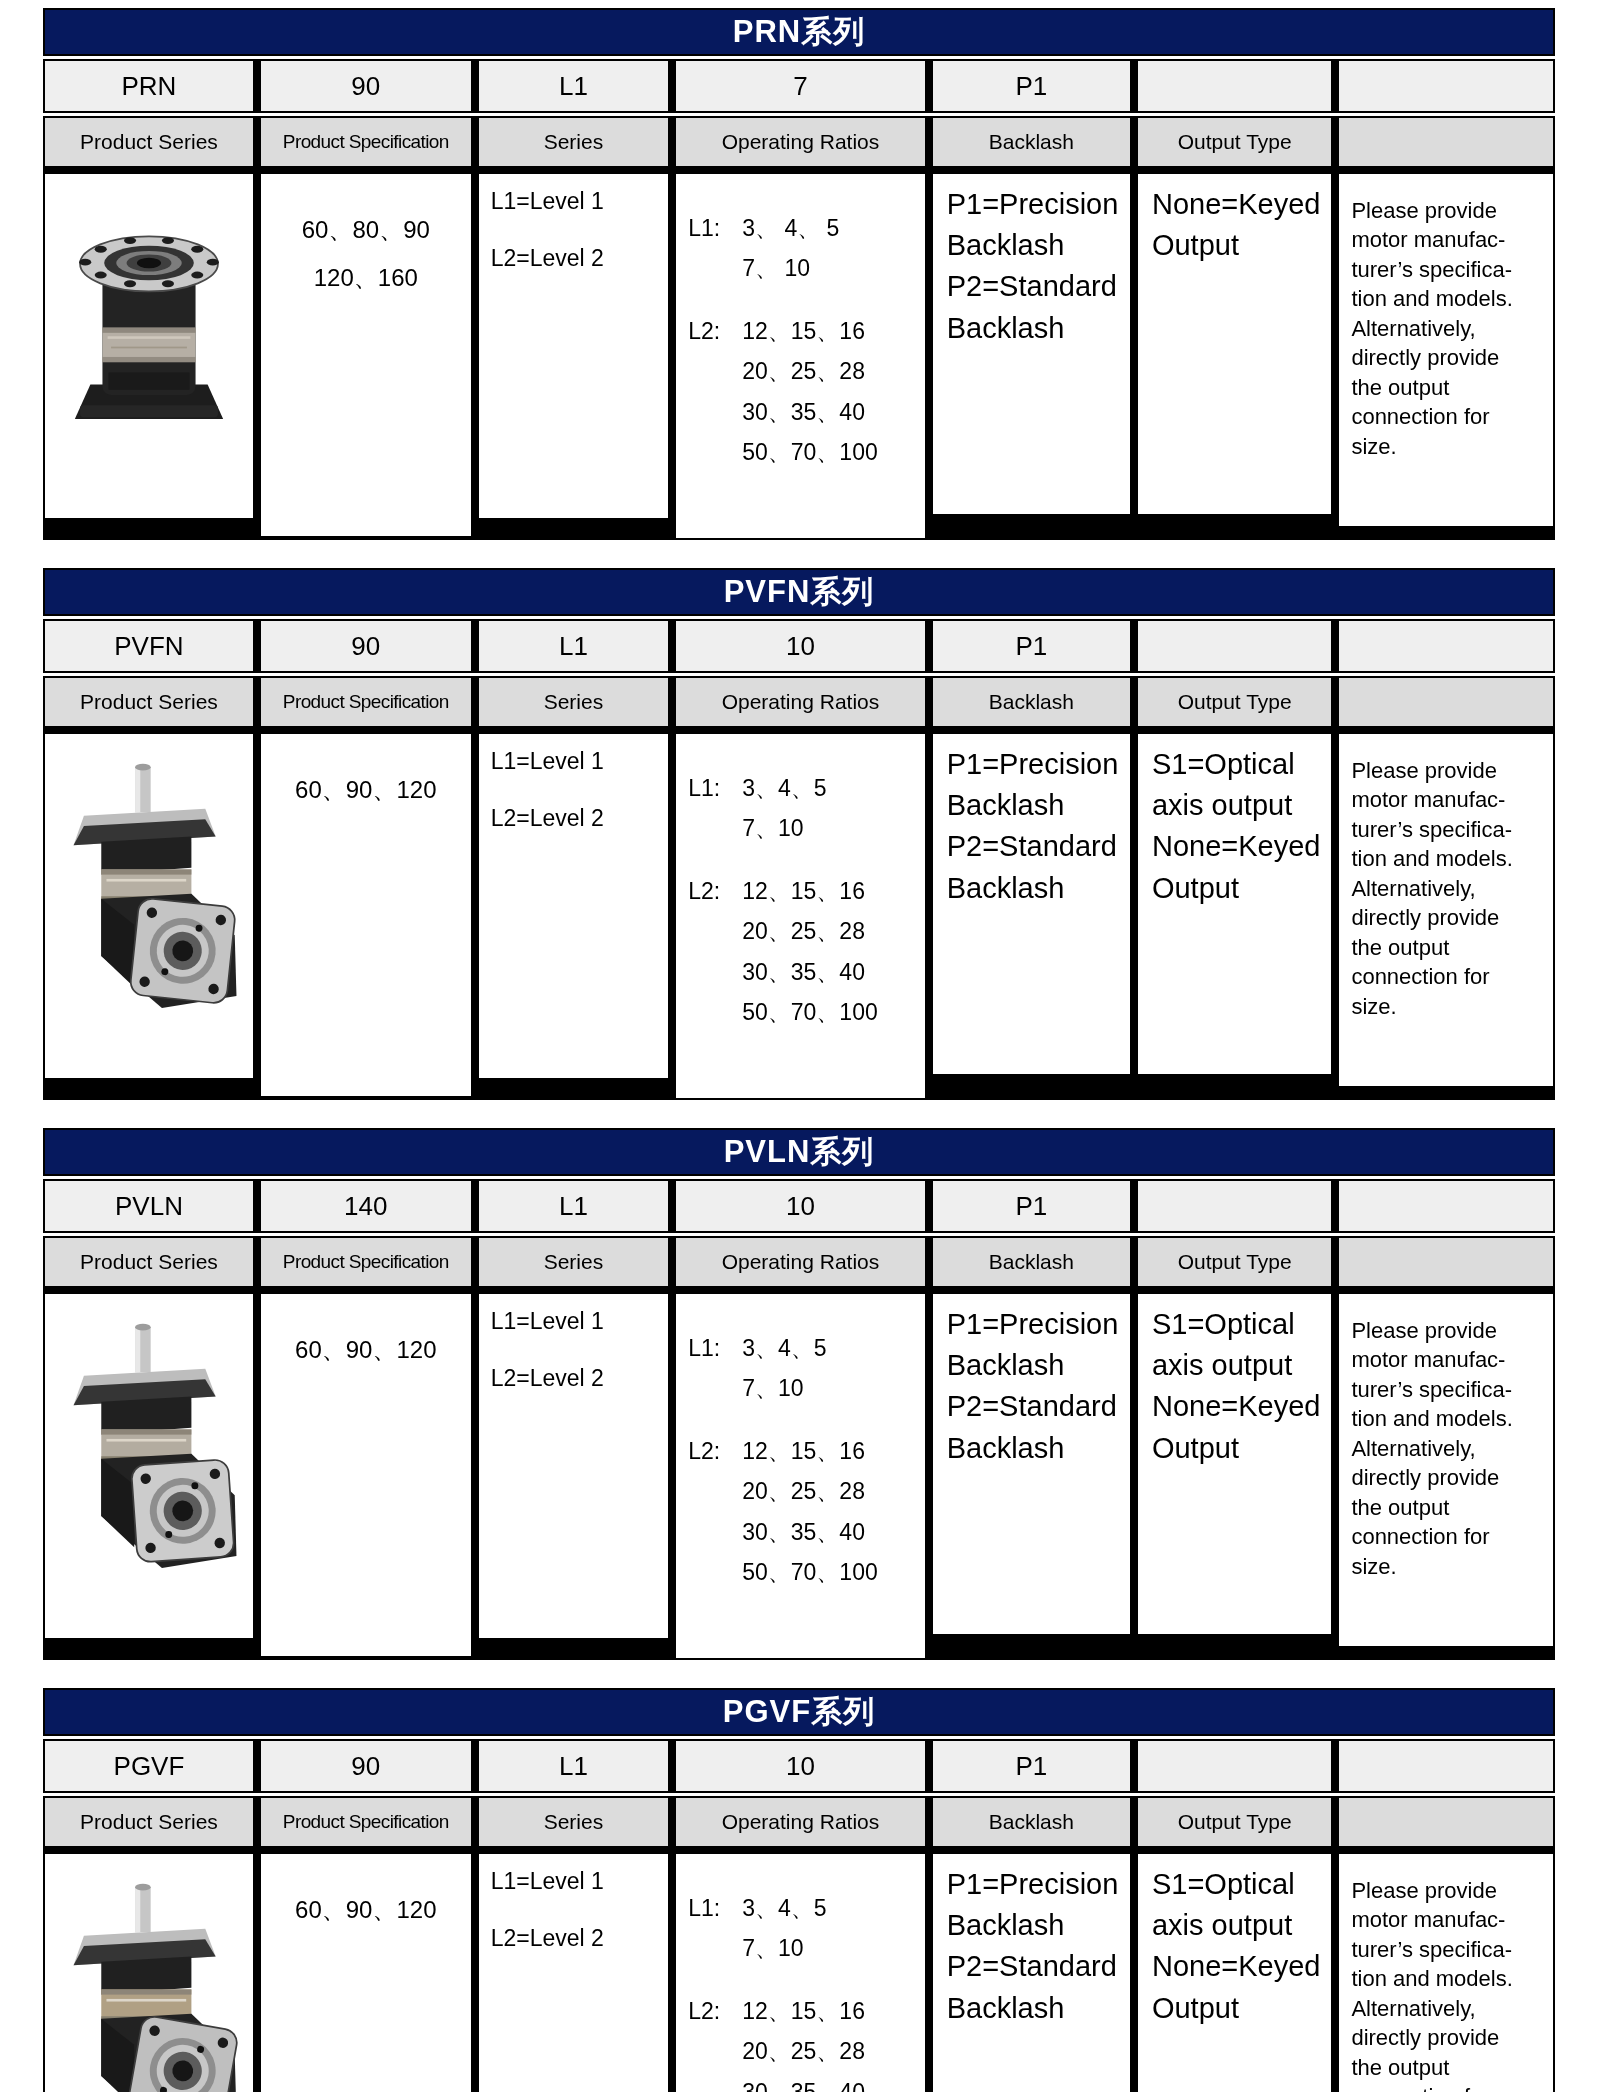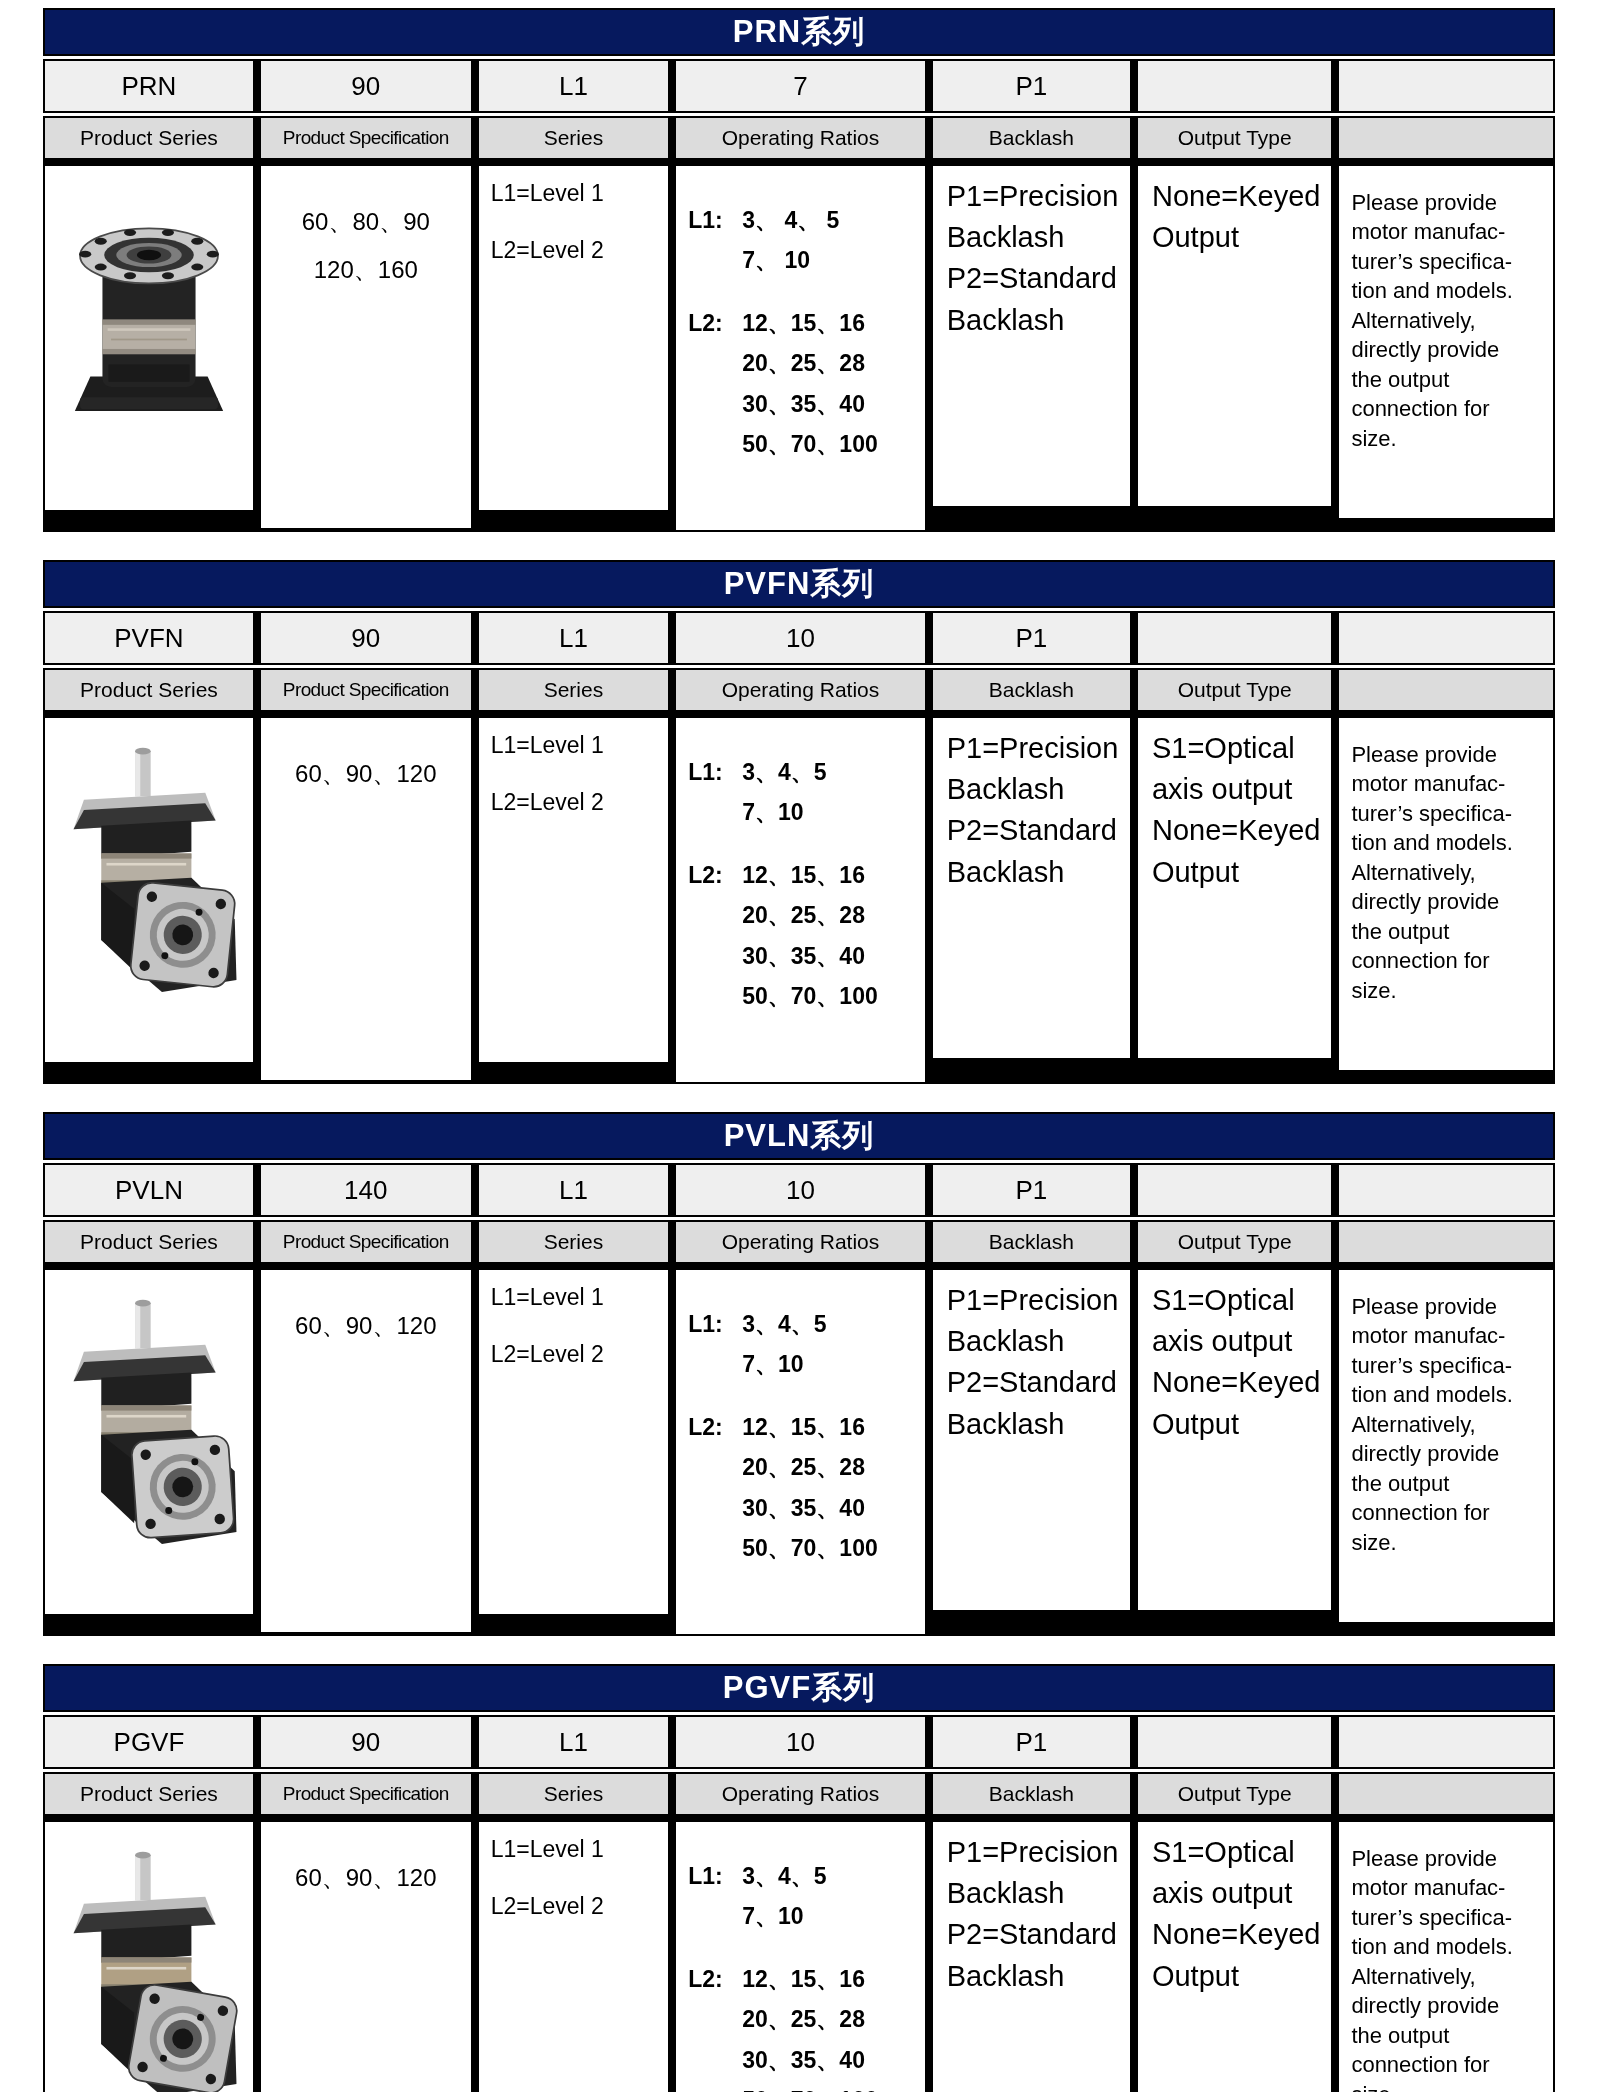--- a/index.html
+++ b/index.html
@@ -21,33 +21,33 @@
   .grid{
     display:grid;background:#000;gap:8px;border:2px solid #000;
     grid-template-columns:14.24fr 14.37fr 12.98fr 17.02fr 13.51fr 13.25fr 14.63fr;
   }
   .row1{margin-bottom:3px;}
   .row1 .cell{
     background:var(--row1-bg,#efefef);height:50px;
     display:flex;align-items:center;justify-content:center;font-size:26px;
   }
   .main .hcell{
-    background:var(--header-bg,#dcdcdc);height:40px;
+    background:var(--header-bg,#dcdcdc);height:48px;
     display:flex;align-items:center;justify-content:center;
     font-size:21px;font-weight:500;
   }
   .main .hcell.condensed{font-size:19px;letter-spacing:-0.6px;}
   .main .bcell{background:#fff;height:330px;overflow:hidden;}
   
   .photo-cell{display:flex;align-items:flex-start;justify-content:center;padding-top:14px;}
   .spec-cell{text-align:center;padding-top:32px;font-size:24px;line-height:2.0;}
   .series-cell{padding:14px 4px 0 12px;font-size:23px;}
   .series-cell .line{margin-bottom:30px;}
   .ratios-cell{padding:34px 2px 0 12px;font-size:23px;}
-  .ratio-group{display:flex;margin-bottom:22px;font-weight:bold;}
+  .ratio-group{display:flex;margin-bottom:22px;}
   .ratio-group .rlabel{width:54px;flex:none;line-height:1.76;}
   .ratio-group .rlines div{line-height:1.76;}
   .backlash-cell,.output-cell{padding:10px 4px 0 14px;font-size:29px;line-height:1.42;}
   .note-cell{padding:22px 6px 0 12px;font-size:22px;line-height:1.34;}
 </style>
 </head>
 <body style="--title-bg: #06195e; --title-text: #ffffff; --row1-bg: #efefef; --header-bg: #dcdcdc; background: rgb(255, 255, 255);">
 
 <div id="sheet">
     <div class="series-table">

